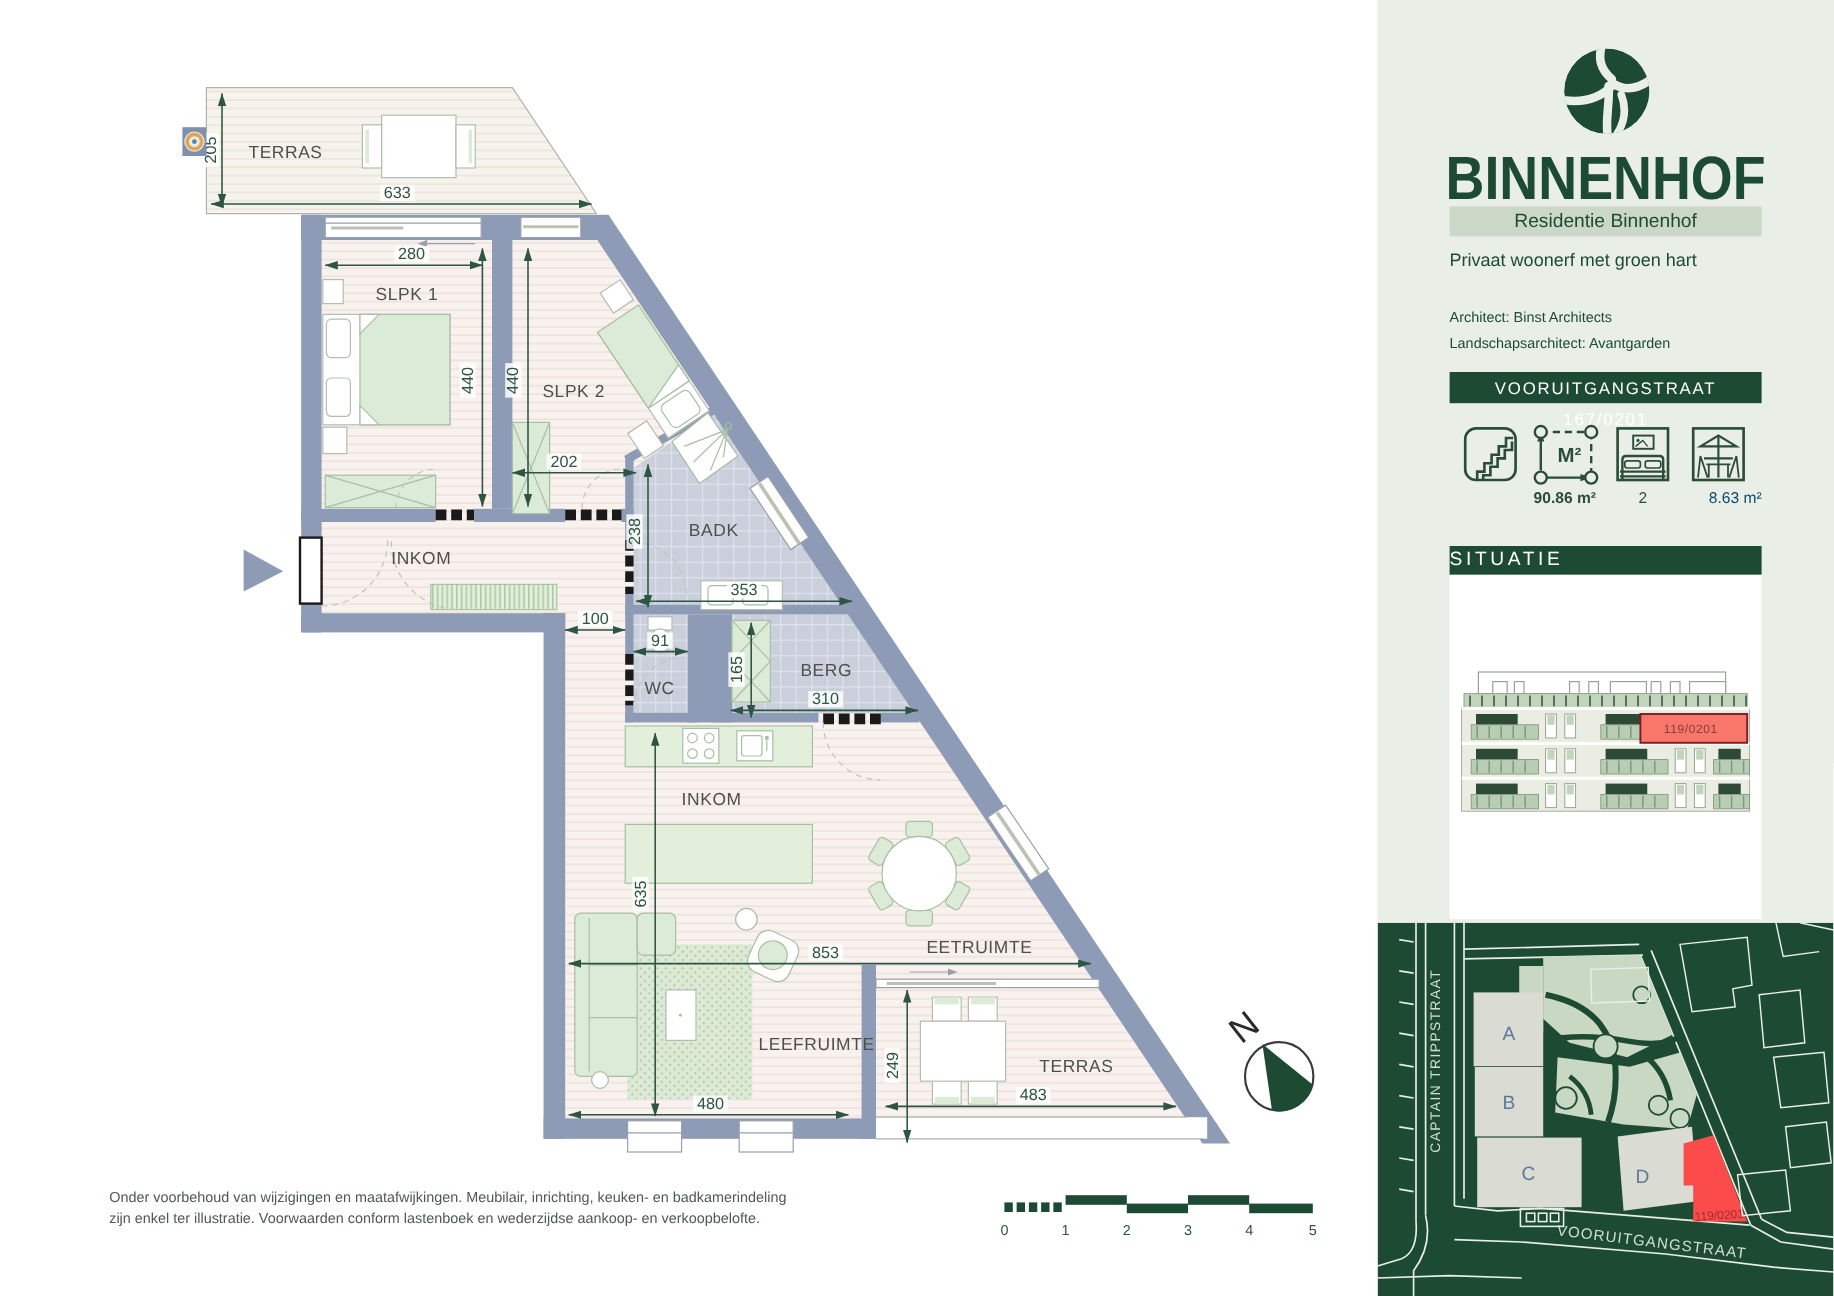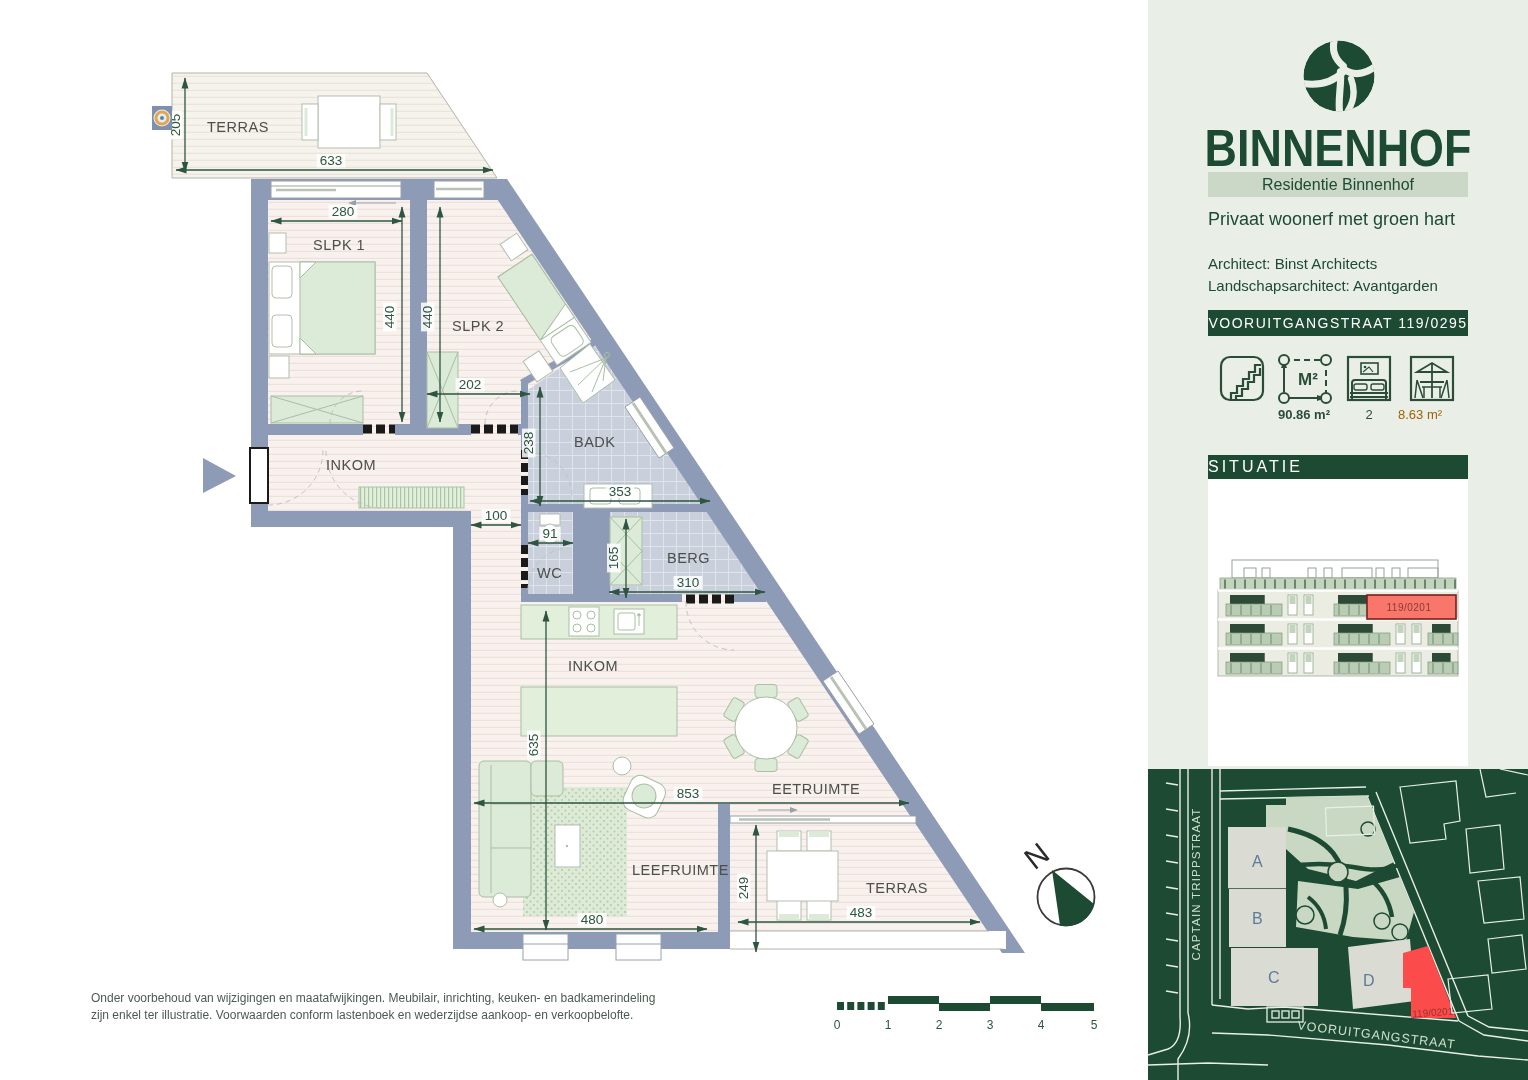--- a/index.html
+++ b/index.html
@@ -500,25 +500,25 @@
 <path d="M54,46 C56,64 50,84 53,104" stroke-width="10"></path>
 <path d="M69,56 C75,72 73,88 64,102" stroke-width="9"></path>
 </g>
     </g>
   </svg>
 
 <div class="abs" style="left:1148px;top:119px;width:380px;text-align:center;font-size:51px;font-weight:bold;color:#1d4a33;letter-spacing:0;transform:scaleX(.88);">BINNENHOF</div>
 
 <div class="abs" style="left:1208px;top:172px;width:260px;height:25px;background:#ccd8c7;text-align:center;line-height:25px;font-size:16px;font-weight:normal;color:#1d4a33;">Residentie Binnenhof</div>
 
-<div class="abs" style="left:1208px;top:209px;width:300px;font-size:18px;color:#1d4a33;">Privaat woonerf met groen hart</div>
-
-<div class="abs" style="left:1208px;top:253px;width:300px;font-size:15px;color:#1d4a33;line-height:22px;">Architect: Binst Architects<br>Landschapsarchitect: Avantgarden</div>
-
-<div class="abs" style="left:1208px;top:310px;width:260px;height:26px;background:#1d4a33;text-align:center;line-height:26px;font-size:14px;color:#ffffff;letter-spacing:1.5px;">VOORUITGANGSTRAAT 119/0295</div>
+<div class="abs" style="left:1208px;top:209px;width:300px;font-size:15px;color:#1d4a33;">Privaat woonerf met groen hart</div>
+
+<div class="abs" style="left:1208px;top:253px;width:300px;font-size:12px;color:#1d4a33;line-height:22px;">Architect: Binst Architects<br>Landschapsarchitect: Avantgarden</div>
+
+<div class="abs" style="left:1208px;top:310px;width:260px;height:26px;background:#1d4a33;text-align:center;line-height:26px;font-size:14px;color:#ffffff;letter-spacing:1.5px;">VOORUITGANGSTRAAT 167/0201</div>
 
 <svg class="abs" style="left:1219px;top:355px" width="46" height="48" viewBox="0 0 46 48">
 <rect x="2" y="2" width="42" height="43" rx="9" fill="none" stroke="#2b4d38" stroke-width="2.2"></rect>
 <path d="M12,45 L12,38 L18,38 L18,31 L24,31 L24,24 L30,24 L30,17 L36,17 L36,10 L42,10" fill="none" stroke="#2b4d38" stroke-width="2.2"></path>
 <path d="M17,45 L17,41 L23,41 L23,34 L29,34 L29,27 L35,27 L35,20 L41,20 L41,13" fill="none" stroke="#2b4d38" stroke-width="2.2"></path>
 </svg>
 
 <svg class="abs" style="left:1276px;top:352px" width="58" height="54" viewBox="0 0 58 54">
 <line x1="8" y1="8" x2="50" y2="8" stroke="#2b4d38" stroke-width="2" stroke-dasharray="6 4"></line>
 <line x1="50" y1="8" x2="50" y2="46" stroke="#2b4d38" stroke-width="2" stroke-dasharray="6 4"></line>
@@ -551,21 +551,21 @@
 <line x1="23" y1="8" x2="23" y2="43" stroke="#2b4d38" stroke-width="1.8"></line>
 <line x1="11" y1="27" x2="35" y2="27" stroke="#2b4d38" stroke-width="2"></line>
 <path d="M8,25 L6,43 M8,25 L14,43" stroke="#2b4d38" stroke-width="1.5" fill="none"></path>
 <path d="M38,25 L40,43 M38,25 L32,43" stroke="#2b4d38" stroke-width="1.5" fill="none"></path>
 <path d="M15,32 L15,43 M31,32 L31,43 M13,32 L33,32" stroke="#2b4d38" stroke-width="1.5" fill="none"></path>
 </svg>
 
 <div class="abs" style="left:1219px;top:407px;width:46px;text-align:center;font-size:13px;color:#2b4d38;margin-top:45px;">+02</div>
 <div class="abs" style="left:1266px;top:407px;width:76px;text-align:center;font-size:13px;color:#2b4d38;font-weight:bold;">90.86 m²</div>
 <div class="abs" style="left:1346px;top:407px;width:46px;text-align:center;font-size:13px;color:#2b4d38;">2</div>
-<div class="abs" style="left:1398px;top:407px;width:70px;text-align:left;font-size:13px;color:#a16207;">8.63 m²</div>
+<div class="abs" style="left:1398px;top:407px;width:70px;text-align:right;font-size:13px;color:#0c4a6e;">8.63 m²</div>
 
 <div class="abs" style="left:1208px;top:455px;width:260px;height:24px;background:#1d4a33;text-align:left;line-height:24px;font-size:16px;color:#ffffff;letter-spacing:3px;">SITUATIE</div>
 
 <div class="abs" style="left:1208px;top:479px;width:260px;height:287px;background:#ffffff;"></div>
 
 <svg class="abs" style="left:1216px;top:556px" width="244" height="124" viewBox="0 0 244 124">
 <g stroke="#9aa29a" fill="none" stroke-width="1">
 <rect x="16" y="4" width="206" height="18"></rect>
 <rect x="28" y="12" width="12" height="10"></rect>
       <rect x="46" y="12" width="8" height="10"></rect>

